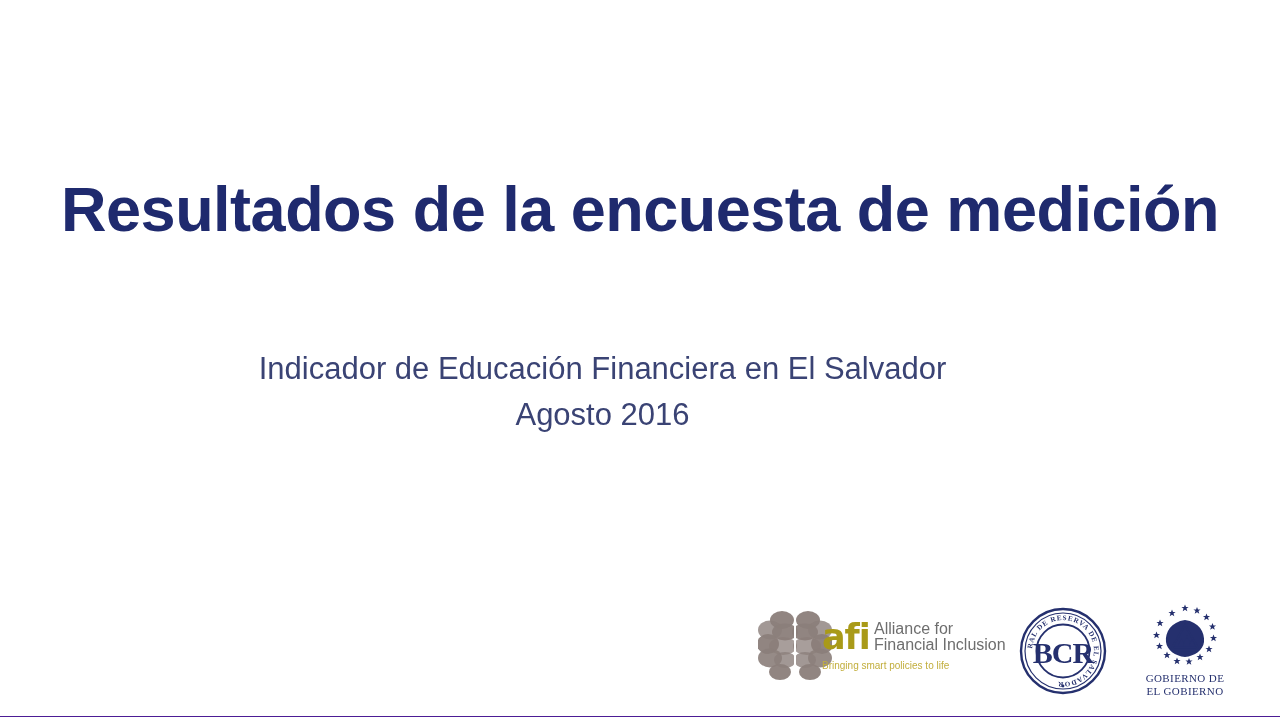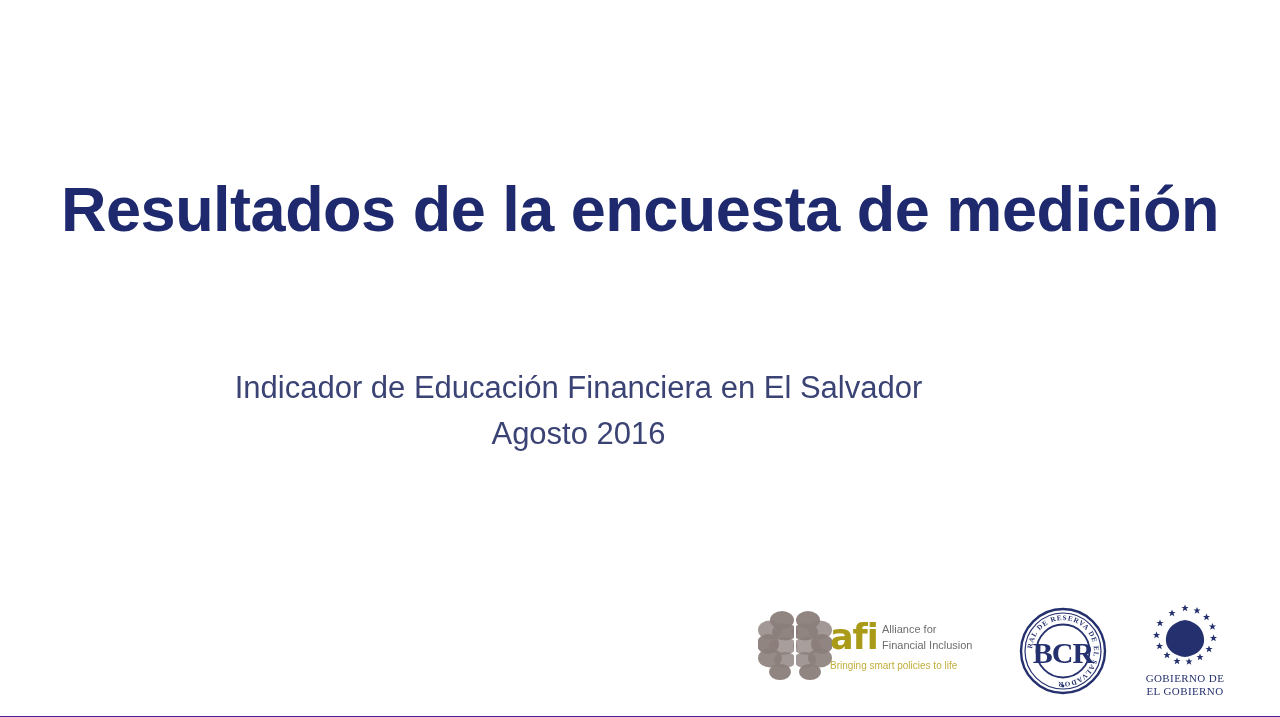--- a/index.html
+++ b/index.html
@@ -35,23 +35,24 @@
     line-height: 74px;
     letter-spacing: -0.5px;
     color: #1f2a6e;
     white-space: nowrap;
   }
 
   
   .subtitle-block {
     position: absolute;
     left: 0;
-    top: 365px;
+    top: 346px;
     width: 1157px;
     text-align: center;
+    padding-left: 24px;
   }
   .subtitle-line {
     font-family: "Liberation Sans", sans-serif;
     font-weight: normal;
     font-size: 31px;
     line-height: 46px;
     color: #3a4374;
     white-space: nowrap;
   }
 
@@ -74,42 +75,42 @@
   }
   .afi-brain {
     position: absolute;
     left: 8px;
     top: 10px;
     width: 74px;
     height: 74px;
   }
   .afi-text {
     position: absolute;
-    left: 80px;
+    left: 72px;
     top: 20px;
     width: 160px;
     height: 64px;
   }
   .afi-word {
     position: absolute;
     left: 0;
     top: 0;
     font-family: "DejaVu Sans", sans-serif;
     font-weight: bold;
     font-size: 35px;
     line-height: 34px;
     color: #a99a18;
     letter-spacing: -1px;
   }
   .afi-tag-lines {
     position: absolute;
     left: 52px;
     top: 1px;
     font-family: "Liberation Sans", sans-serif;
-    font-size: 11px;
+    font-size: 16px;
     line-height: 16px;
     color: #6e6e6e;
     white-space: nowrap;
   }
   .afi-slogan {
     position: absolute;
     left: 0px;
     top: 38px;
     font-family: "Liberation Sans", sans-serif;
     font-size: 10px;

